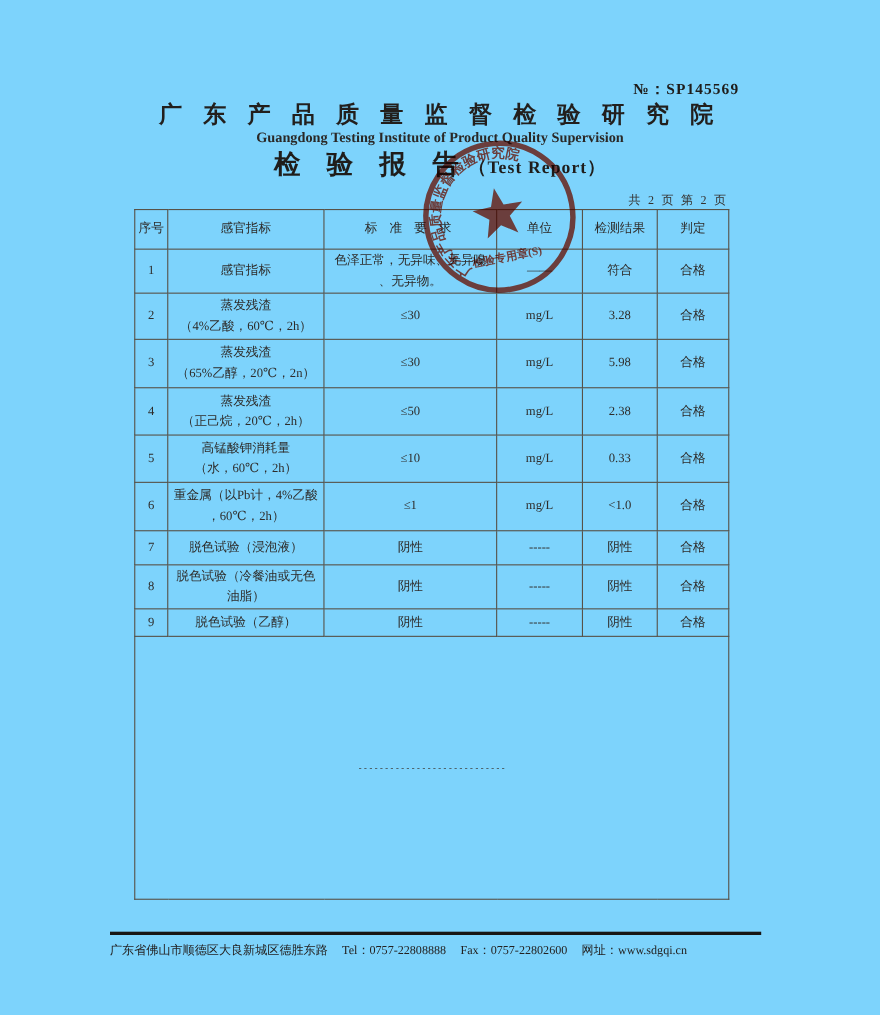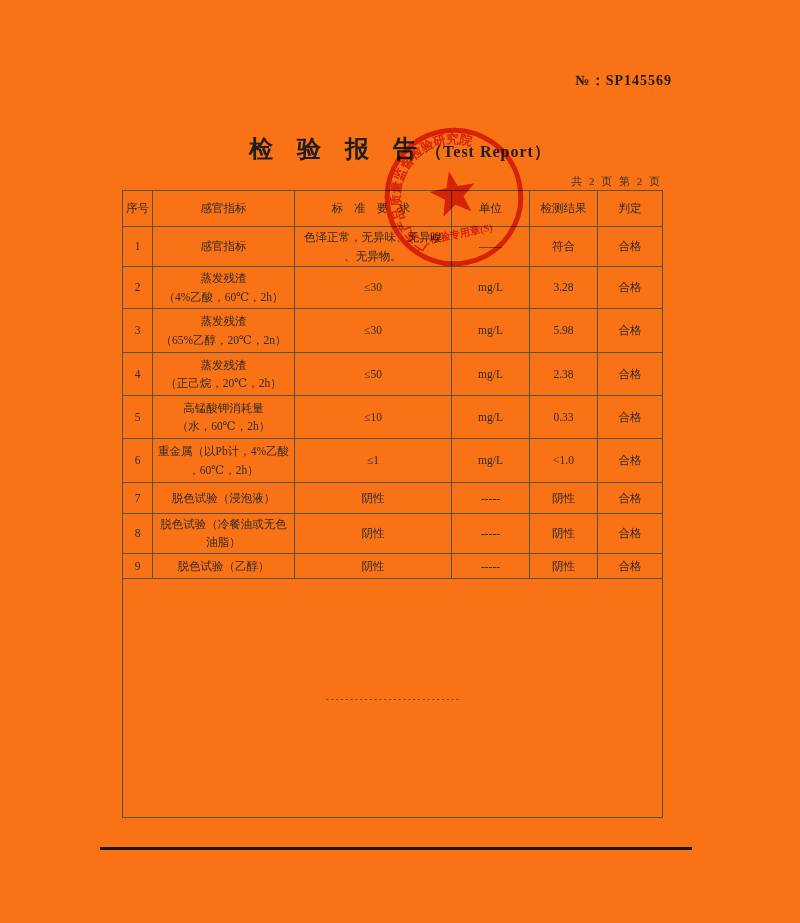--- a/index.html
+++ b/index.html
@@ -1,18 +1,18 @@
 <!DOCTYPE html>
 <html><head>
 <meta charset="utf-8">
 <style>
   html,body { margin:0; padding:0; background:#ffffff; }
   .page {
     position:relative; width:800px; height:923px; margin:0 auto;
-    background:#f97316; overflow:hidden;
+    background:#7dd3fc; overflow:hidden;
     font-family:"Liberation Serif","DejaVu Serif",serif;
     color:#2e2c2a;
   }
   .report-no {
     position:absolute; top:72px; right:128px;
     font-size:14px; font-weight:bold; letter-spacing:1px; color:#1e1c1a;
   }
   .org-cn {
     position:absolute; top:90px; left:0; width:100%; text-align:center;
     font-size:21px; font-weight:bold; letter-spacing:7px; color:#221f1d;
@@ -64,20 +64,22 @@
     font-size:11px; color:#232120;
   }
 </style>
 </head>
 <body>
 
 <div class="page">
 
   <div class="report-no"><span>№：</span><span>SP145569</span></div>
 
+  <div class="org-cn">广 东 产 品 质 量 监 督 检 验 研 究 院</div>
+  <div class="org-en">Guangdong Testing Institute of Product Quality Supervision</div>
 
   <div class="title-line"><span class="title-cn">检 验 报 告</span><span class="title-en">（Test Report）</span></div>
 
   <div class="page-indicator">共 2 页 第 2 页</div>
 
   <table class="report">
     <colgroup>
       <col style="width:30px">
         <col style="width:142px">
         <col style="width:157px">
@@ -184,14 +186,20 @@
       <path id="arcPath" d="M100,24 a76,76 0 1,1 -0.2,0 a76,76 0 1,1 -0.2,0" fill="none"></path>
     </defs>
     <text font-size="17.5" font-weight="bold" fill="#d63222" font-family="'Liberation Serif','DejaVu Serif',serif">
       <textPath href="#arcPath" startOffset="289">广东产品质量监督检验研究院</textPath>
     </text>
     <polygon fill="#d63222" points="100,63 108.2,85.7 132.3,86.5 113.3,101.3 120,124.5 100,111 80,124.5 86.7,101.3 67.7,86.5 91.8,85.7"></polygon>
     <text x="100" y="157" text-anchor="middle" font-size="14.5" font-weight="bold" fill="#d63222" font-family="'Liberation Serif','DejaVu Serif',serif">检验专用章(S)</text>
   </svg>
 
   <div class="footer-line"></div>
+  <div class="footer-text">
+    <span>广东省佛山市顺德区大良新城区德胜东路</span>
+    <span>Tel：0757-22808888</span>
+    <span>Fax：0757-22802600</span>
+    <span>网址：www.sdgqi.cn</span>
+  </div>
 
 </div>
 
 </body></html>

